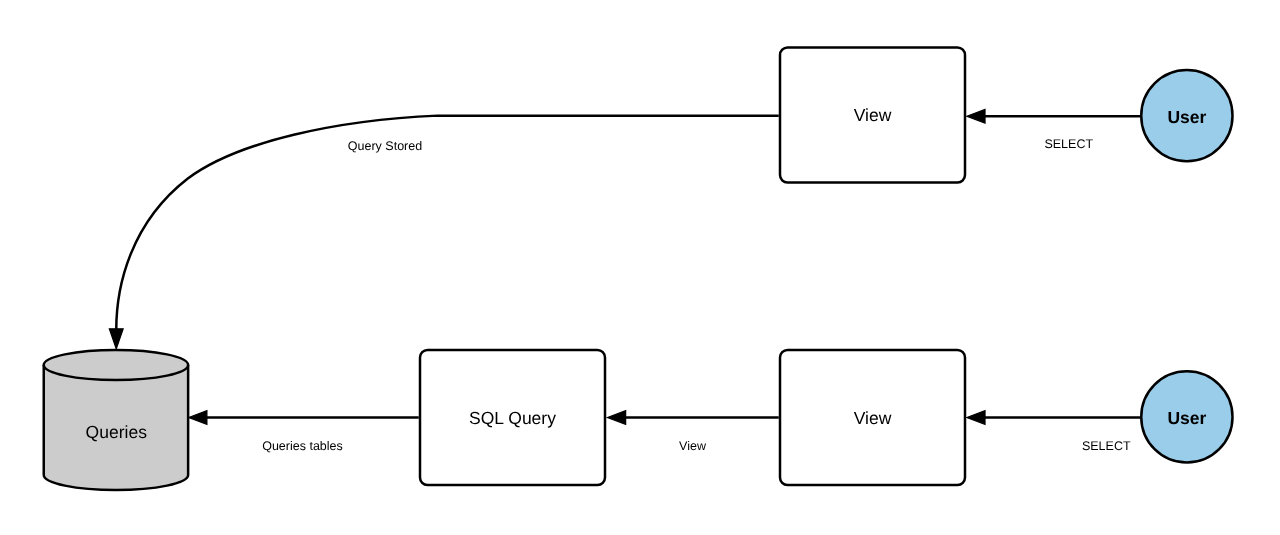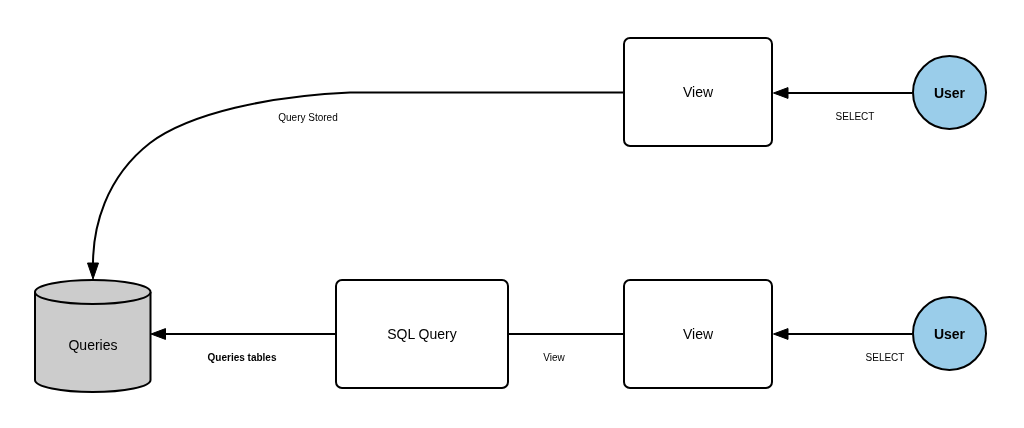--- a/index.html
+++ b/index.html
@@ -64,21 +64,21 @@
   </svg>
 
   <div class="node rect" style="left:623px; top:37px; width:150px; height:110px;">
     <span>View</span>
   </div>
 
   <div class="node rect" style="left:623px; top:279px; width:150px; height:110px;">
     <span>View</span>
   </div>
 
-  <div class="node rect" style="left:335px; top:279px; width:174px; height:110px;">
+  <div class="node rect" style="left:335px; top:279px; width:150px; height:110px;">
     <span>SQL Query</span>
   </div>
 
   <div class="node circle" style="left:912px; top:55px; width:75px; height:75px;">
     <span>User</span>
   </div>
 
   <div class="node circle" style="left:912px; top:296px; width:75px; height:75px;">
     <span>User</span>
   </div>
@@ -86,15 +86,15 @@
   <div class="db-label" style="left:93px; top:345px;">Queries</div>
 
   <div class="edge-label" style="left:308px; top:94px;">Query Stored</div>
 
   <div class="edge-label" style="left:855px; top:93px;">SELECT</div>
 
   <div class="edge-label" style="left:885px; top:334px;">SELECT</div>
 
   <div class="edge-label" style="left:554px; top:334px;">View</div>
 
-  <div class="edge-label" style="left:242px; top:334px;font-weight:bold;">Queries tables</div>
+  <div class="edge-label" style="left:242px; top:334px;">Queries tables</div>
 
 </div>
 
 </body></html>

